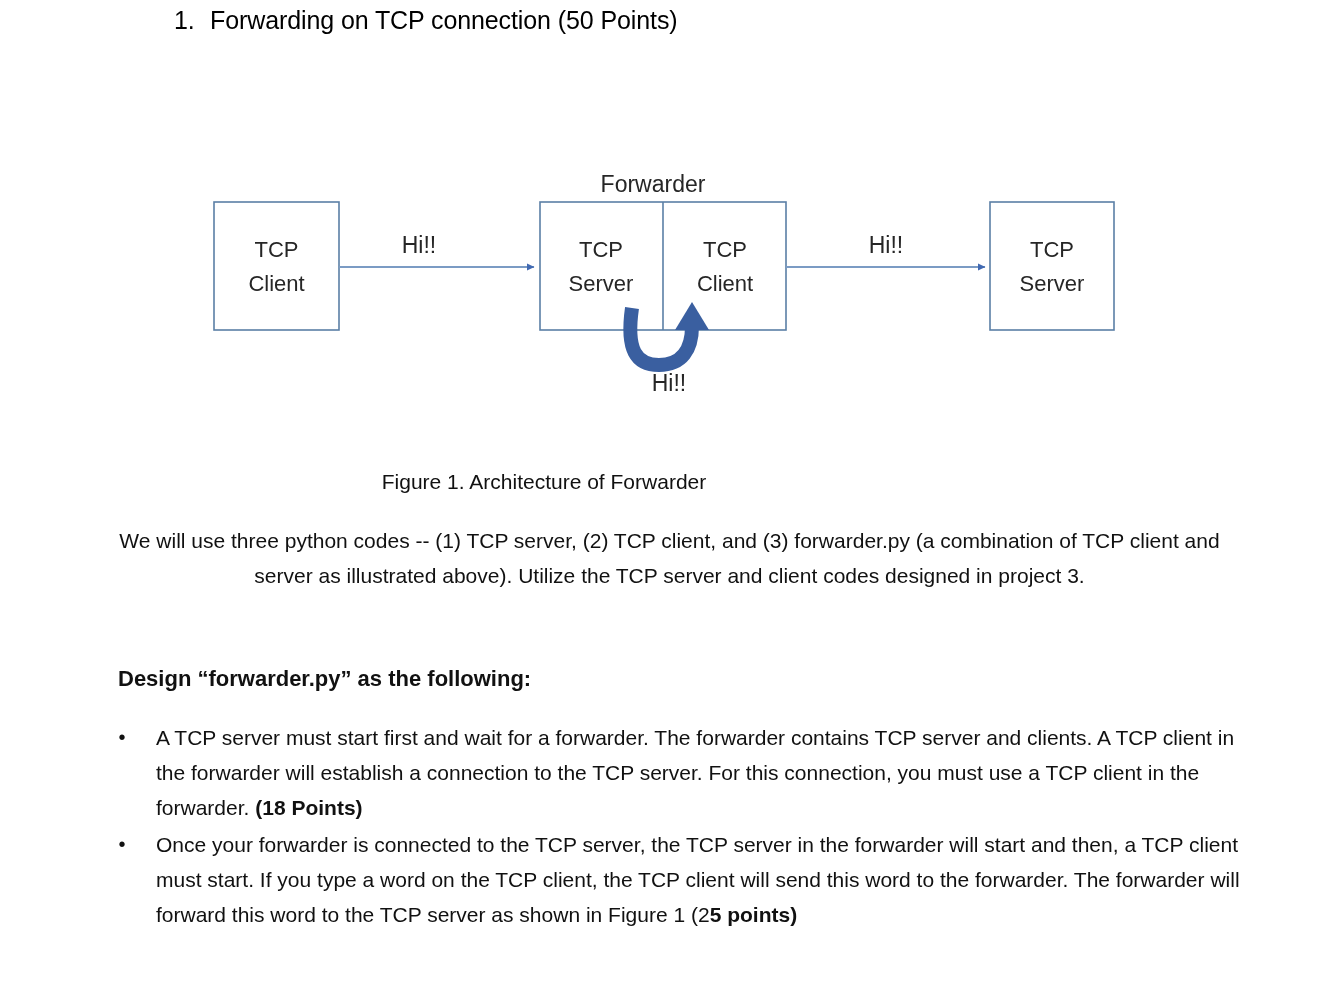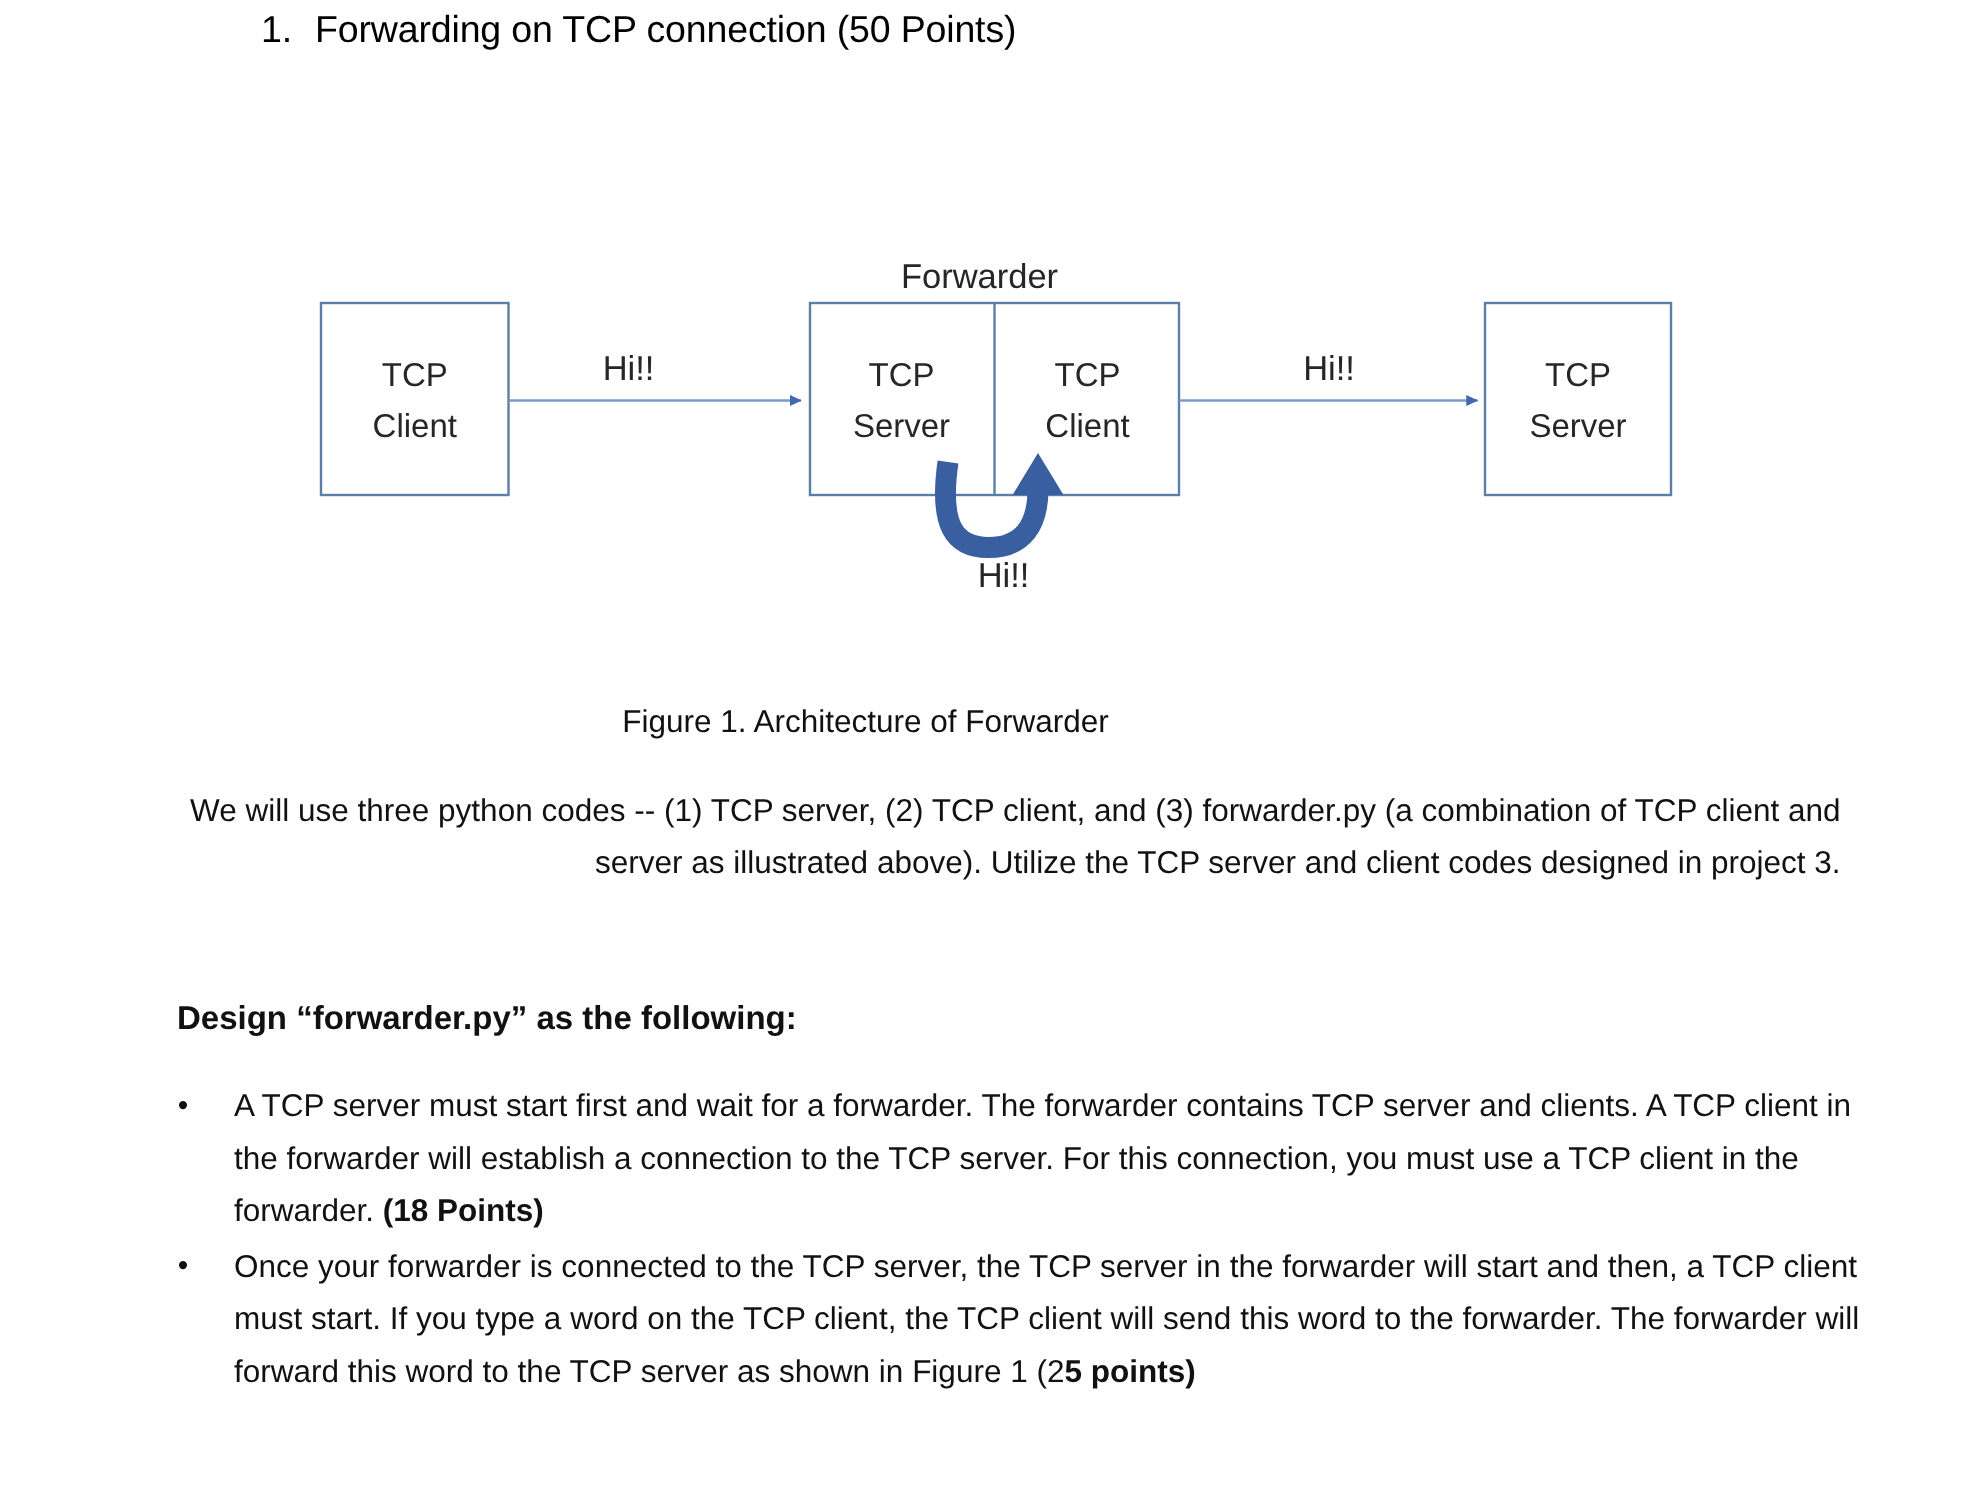--- a/index.html
+++ b/index.html
@@ -49,39 +49,38 @@
   .box-label, .group-label, .edge-label {
     font-family: "Liberation Sans", sans-serif;
     fill: #262626;
   }
   .box-label { font-size: 22px; }
   .group-label { font-size: 23px; }
   .edge-label { font-size: 23px; }
 
   .figure-caption {
     position: absolute;
-    left: 12px;
+    left: 0;
     top: 470px;
     width: 1088px;
     text-align: center;
     font-size: 21px;
     color: #111111;
-    padding-left: 21px;
   }
 
   
   .body-para {
     position: absolute;
     left: 112px;
     top: 523px;
     width: 1115px;
     font-size: 21px;
     line-height: 35px;
     color: #111111;
-    text-align: right;
+    text-align: center;
   }
 
   .design-heading {
     position: absolute;
     left: 118px;
     top: 666px;
     font-size: 22px;
     font-weight: bold;
     color: #111111;
   }

